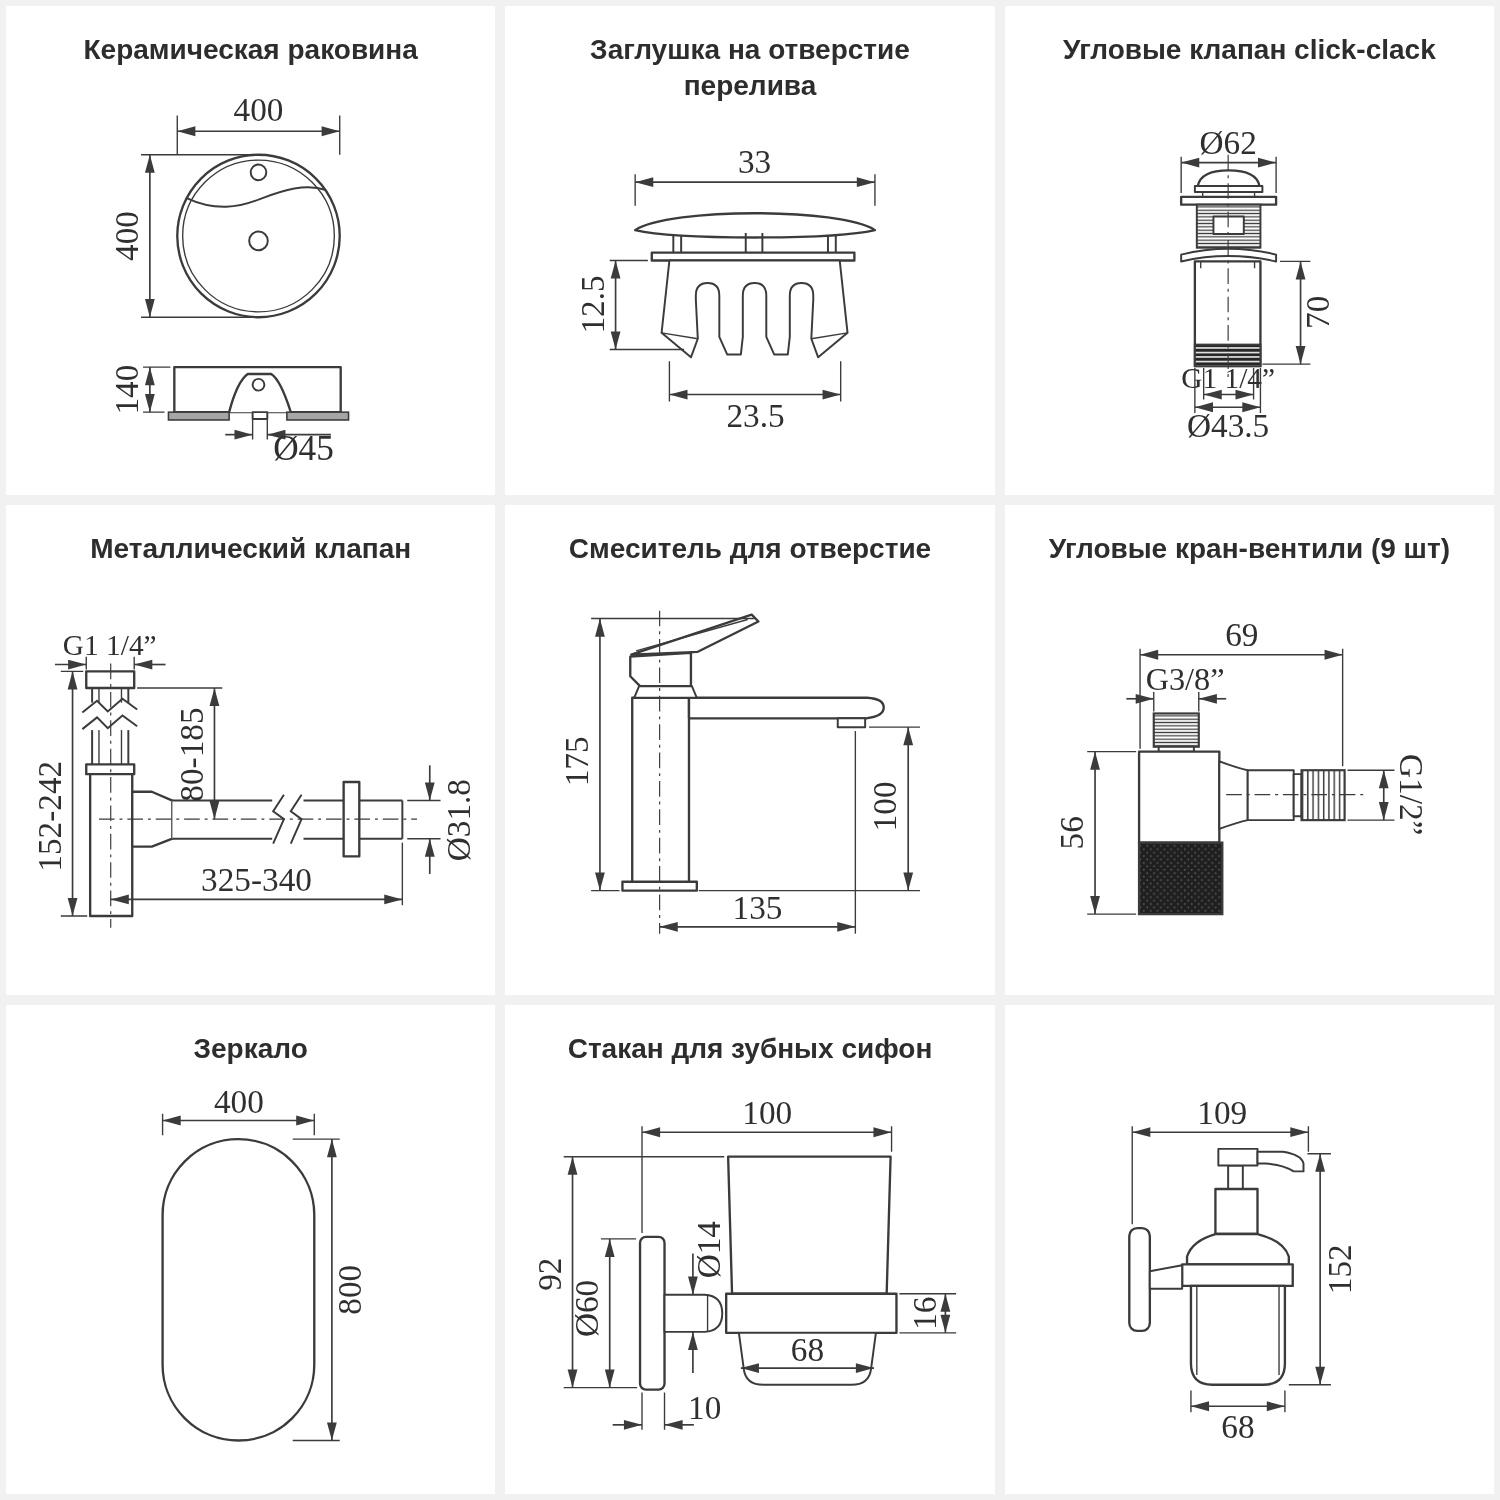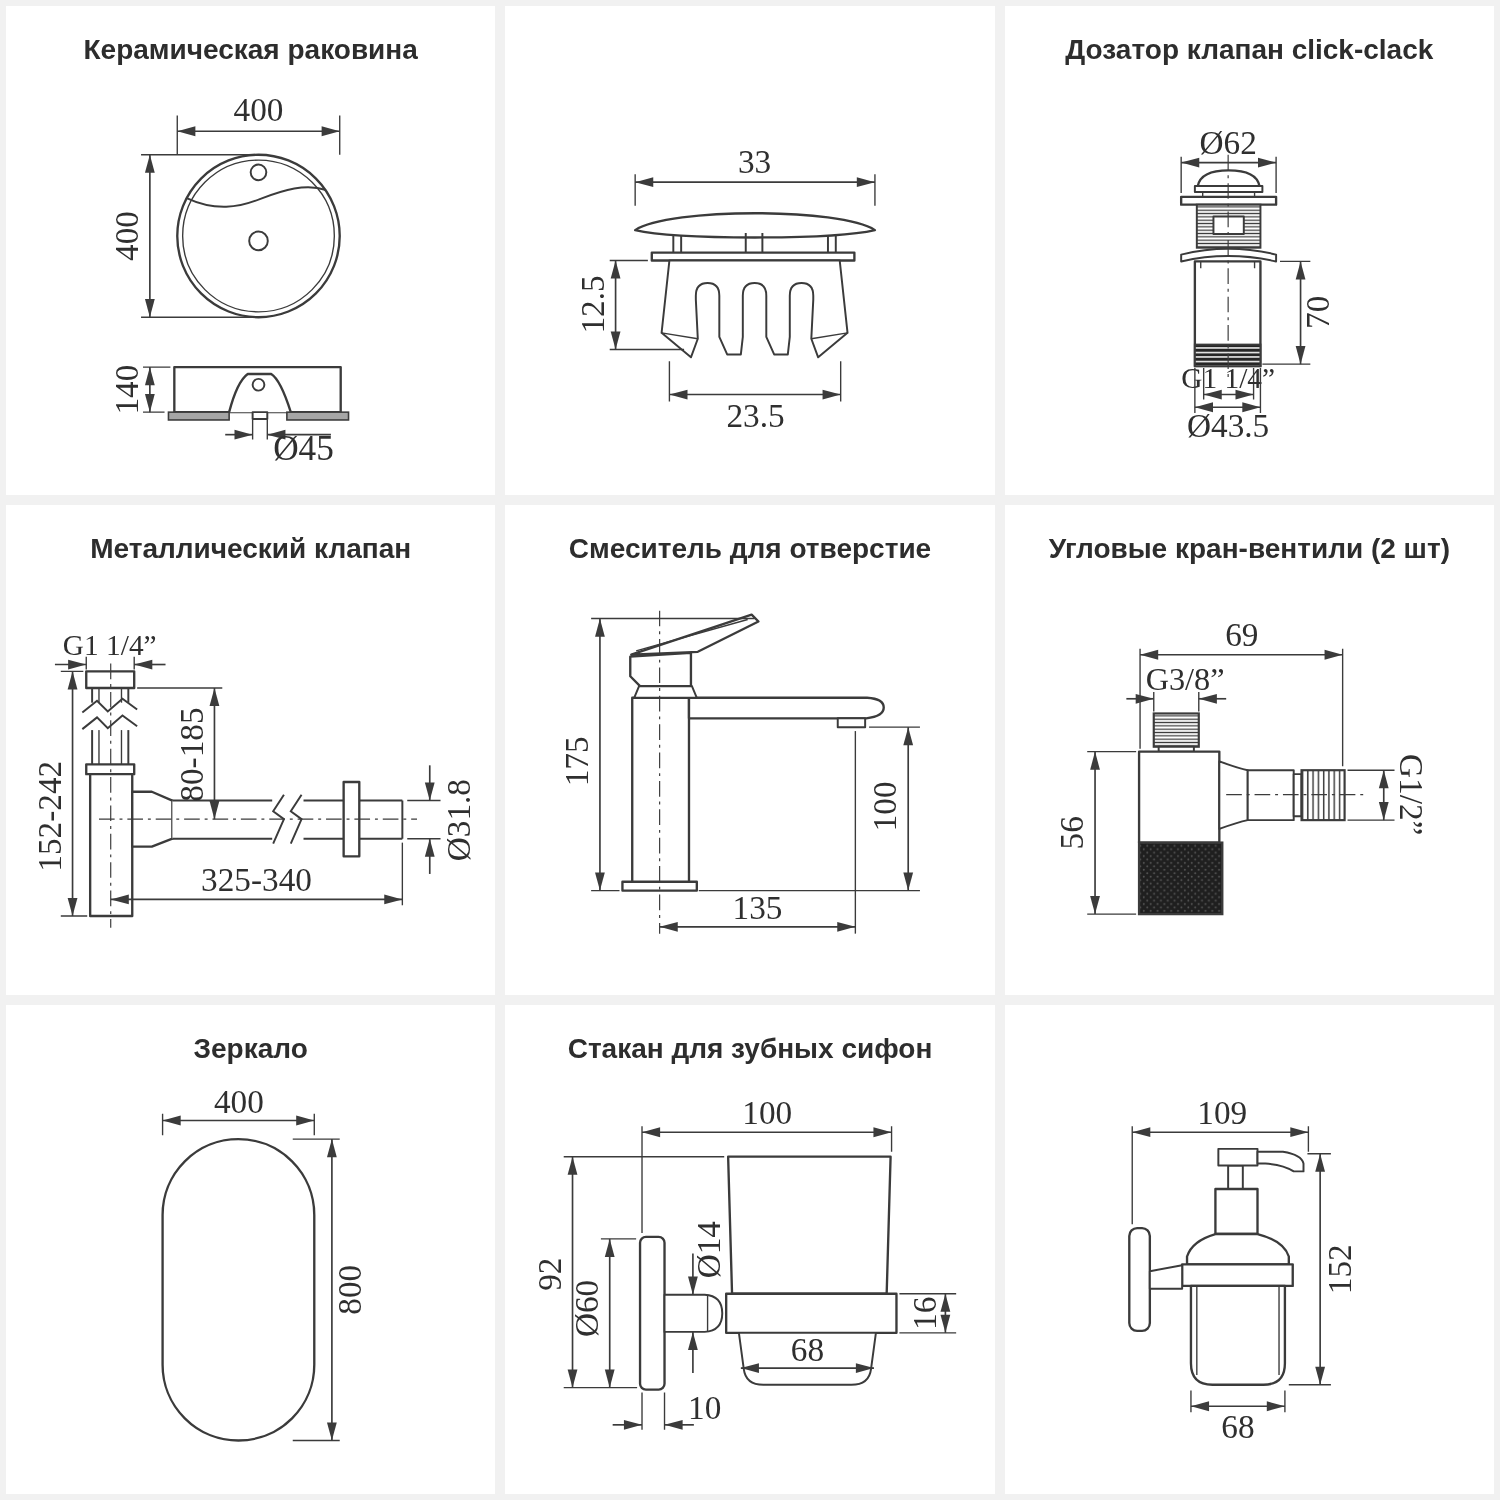--- a/index.html
+++ b/index.html
@@ -83,20 +83,21 @@
         <text class="d" x="135" y="392" transform="rotate(-90 135 392)">140</text>
         <path class="ext" d="M252,423 V443 M267,423 V443"></path>
         <line class="dim" x1="224" y1="438" x2="252" y2="438" marker-end="url(#ar)"></line>
         <line class="dim" x1="267" y1="438" x2="332" y2="438" marker-start="url(#ar)"></line>
         <text class="d" x="304" y="464" style="font-size:36px">Ø45</text>
       </g>
     </svg>
   </section>
 
   <section class="card">
+    <h2 class="title narrow">Заглушка на отверстие перелива</h2>
     <svg class="draw" viewBox="0 0 500 500">
       <g>
         <path class="f" d="M133,229 C168,206 343,206 378,229 C335,239 176,239 133,229 Z"></path>
         <path class="s20" d="M172,234 V252 M180,234 V252 M246,232 V252 M263,232 V252 M330,234 V252 M338,234 V252"></path>
         <rect class="f" x="150" y="252" width="207" height="8"></rect>
         <path class="f2" d="M168,260 L160,334 L190,359 L197,340 L195,300 L195,296 Q195,283 207,283 Q219,283 219,296 L219,338 L227,356 L241,356 L243,338 L243,296 Q243,283 255,283 Q267,283 267,296 L267,338 L275,356 L289,356 L291,338 L291,296 Q291,283 303,283 Q315,283 315,296 L315,300 L313,340 L320,359 L350,334 L342,260 Z"></path>
         <path class="thin" d="M160,334 L197,340 M350,334 L313,340"></path>
       </g>
       <g>
         <path class="ext" d="M133,172 V204 M378,172 V204"></path>
@@ -106,21 +107,21 @@
         <line class="dim" x1="113" y1="260" x2="113" y2="351" marker-start="url(#ar)" marker-end="url(#ar)"></line>
         <text class="d" x="101" y="305" transform="rotate(-90 101 305)">12.5</text>
         <path class="ext" d="M168,363 V404 M343,363 V404"></path>
         <line class="dim" x1="168" y1="397" x2="343" y2="397" marker-start="url(#ar)" marker-end="url(#ar)"></line>
         <text class="d" x="256" y="430">23.5</text>
       </g>
     </svg>
   </section>
 
   <section class="card">
-    <h2 class="title">Дозатор клапан click-clack</h2>
+    <h2 class="title">Угловые клапан click-clack</h2>
     <svg class="draw" viewBox="0 0 500 500">
       <g>
         <path class="f" d="M197,184 Q200,168 228.5,168 Q257,168 260,184 Z"></path>
         <rect class="f2" x="194" y="184" width="69" height="6"></rect>
         <rect class="thin" x="202" y="190" width="53" height="5" fill="#fff"></rect>
         <rect class="f" x="180" y="195" width="97" height="8"></rect>
         <rect x="196" y="203" width="65" height="44" fill="url(#thh)" stroke="#3b3b3b" stroke-width="2"></rect>
         <rect class="f2" x="213" y="215" width="31" height="18"></rect>
         <path class="f2" d="M180,254 Q228,242 277,254 L277,261 Q228,250 180,261 Z"></path>
         <rect class="f" x="194" y="261" width="67" height="107"></rect>
@@ -209,21 +210,21 @@
         <line class="dim" x1="412" y1="227" x2="412" y2="394" marker-start="url(#ar)" marker-end="url(#ar)"></line>
         <text class="d" x="400" y="308" transform="rotate(-90 400 308)">100</text>
         <path class="ext" d="M358,231 V438"></path>
         <line class="dim" x1="158" y1="431" x2="358" y2="431" marker-start="url(#ar)" marker-end="url(#ar)"></line>
         <text class="d" x="258" y="423">135</text>
       </g>
     </svg>
   </section>
 
   <section class="card">
-    <h2 class="title">Угловые кран-вентили (2 шт)</h2>
+    <h2 class="title">Угловые кран-вентили (9 шт)</h2>
     <svg class="draw" viewBox="0 0 500 500">
       <g>
         <rect x="152" y="213" width="46" height="34" fill="url(#thh)" stroke="#3b3b3b" stroke-width="2.2"></rect>
         <rect class="f2" x="157" y="247" width="36" height="5"></rect>
         <rect class="f" x="137" y="252" width="82" height="93"></rect>
         <path class="f2" d="M219,262 Q238,269 248,271 L248,322 Q238,324 219,331 Z"></path>
         <rect class="f2" x="248" y="271" width="47" height="51"></rect>
         <rect class="f2" x="295" y="275" width="8" height="43"></rect>
         <rect x="303" y="271" width="44" height="51" fill="url(#thv)" stroke="#3b3b3b" stroke-width="2.2"></rect>
         <rect x="137" y="345" width="85" height="73" fill="url(#knurl)" stroke="#3b3b3b" stroke-width="2.4"></rect>

